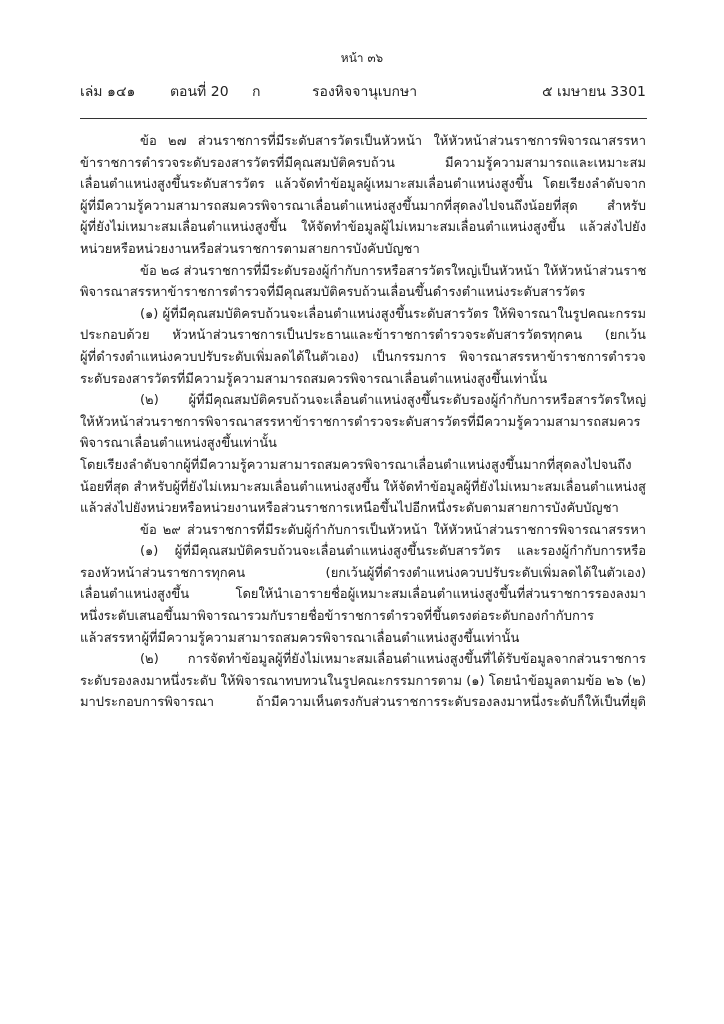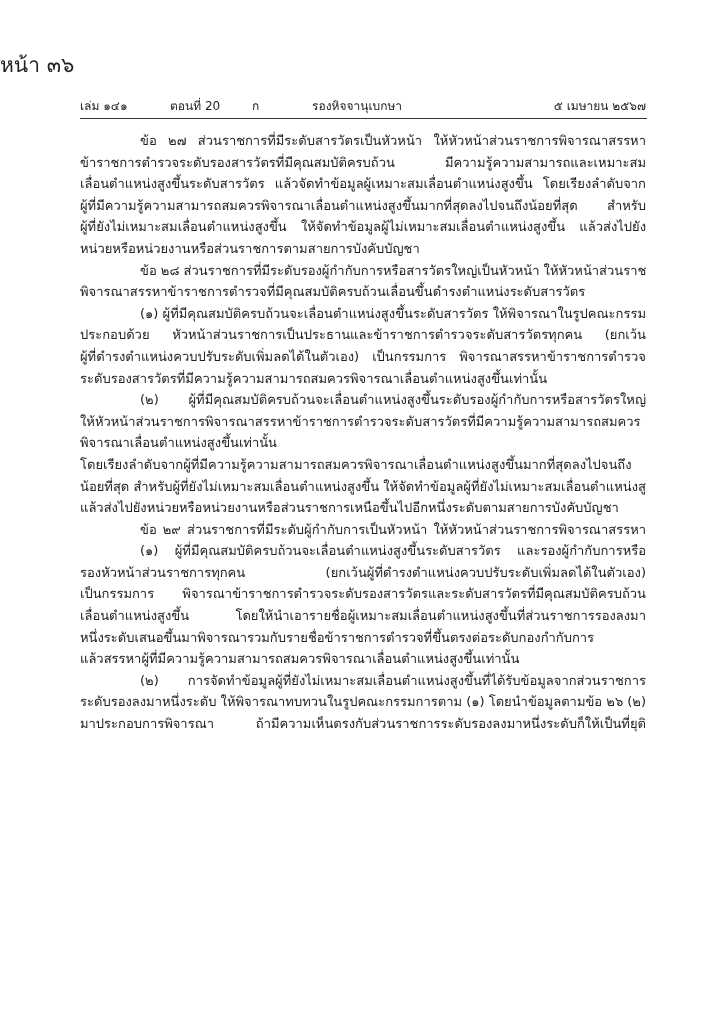--- a/index.html
+++ b/index.html
@@ -1,41 +1,41 @@
 <!DOCTYPE html>
 <html><head>
 <meta charset="utf-8">
 <style>
   html, body { margin: 0; padding: 0; background: #ffffff; }
   body { width: 724px; height: 1024px; position: relative; overflow: hidden;
          font-family: "DejaVu Sans", sans-serif; color: #222; }
-  .page-num { position: absolute; top: 48px; left: 0; width: 724px; text-align: left;
-              font-size: 21px; }
-  .header { position: absolute; top: 96px; left: 80px; width: 566px; height: 20px;
-            font-size: 12px; }
+  .page-num { position: absolute; top: 48px; left: 0; width: 724px; text-align: center;
+              font-size: 12px; }
+  .header { position: absolute; top: 80px; left: 80px; width: 566px; height: 20px;
+            font-size: 14px; }
   .header span { position: absolute; top: 0; white-space: nowrap; }
   .rule { position: absolute; top: 118px; left: 80px; width: 567px; height: 0;
           border-top: 1.5px solid #333; }
   .body { position: absolute; top: 130px; left: 80px; width: 566px; }
   .line { height: 21.6px; line-height: 21.6px; font-size: 13px; white-space: nowrap;
           text-align: justify; text-align-last: justify; overflow: hidden; }
   .line.last { text-align-last: left; }
   .line.ind { padding-left: 60px; }
 </style>
 </head>
 <body>
 
 <div class="page-num">หน้า   ๓๖</div>
 
 <div class="header">
   <span style="left:0">เล่ม   ๑๔๑</span>
   <span style="left:90px">ตอนที่   20</span>
   <span style="left:172px">ก</span>
   <span style="left:232px">รองหิจจานุเบกษา</span>
-  <span style="right:0">๕   เมษายน   ๒๕๖๗</span>
+  <span style="right:0">๕   เมษายน   3301</span>
 </div>
 <div class="rule"></div>
 
 <div class="body" id="body">
     <div class="line ind">ข้อ ๒๗  ส่วนราชการที่มีระดับสารวัตรเป็นหัวหน้า  ให้หัวหน้าส่วนราชการพิจารณาสรรหา</div>
     <div class="line">ข้าราชการตำรวจระดับรองสารวัตรที่มีคุณสมบัติครบถ้วน  มีความรู้ความสามารถและเหมาะสม</div>
     <div class="line">เลื่อนตำแหน่งสูงขึ้นระดับสารวัตร  แล้วจัดทำข้อมูลผู้เหมาะสมเลื่อนตำแหน่งสูงขึ้น  โดยเรียงลำดับจาก</div>
     <div class="line">ผู้ที่มีความรู้ความสามารถสมควรพิจารณาเลื่อนตำแหน่งสูงขึ้นมากที่สุดลงไปจนถึงน้อยที่สุด  สำหรับ</div>
     <div class="line">ผู้ที่ยังไม่เหมาะสมเลื่อนตำแหน่งสูงขึ้น  ให้จัดทำข้อมูลผู้ไม่เหมาะสมเลื่อนตำแหน่งสูงขึ้น  แล้วส่งไปยัง</div>
     <div class="line last">หน่วยหรือหน่วยงานหรือส่วนราชการตามสายการบังคับบัญชา</div>
@@ -47,20 +47,19 @@
     <div class="line last">ระดับรองสารวัตรที่มีความรู้ความสามารถสมควรพิจารณาเลื่อนตำแหน่งสูงขึ้นเท่านั้น</div>
     <div class="line ind">(๒)  ผู้ที่มีคุณสมบัติครบถ้วนจะเลื่อนตำแหน่งสูงขึ้นระดับรองผู้กำกับการหรือสารวัตรใหญ่</div>
     <div class="line">ให้หัวหน้าส่วนราชการพิจารณาสรรหาข้าราชการตำรวจระดับสารวัตรที่มีความรู้ความสามารถสมควร</div>
     <div class="line last">พิจารณาเลื่อนตำแหน่งสูงขึ้นเท่านั้น</div>
     <div class="line">โดยเรียงลำดับจากผู้ที่มีความรู้ความสามารถสมควรพิจารณาเลื่อนตำแหน่งสูงขึ้นมากที่สุดลงไปจนถึง</div>
     <div class="line">น้อยที่สุด  สำหรับผู้ที่ยังไม่เหมาะสมเลื่อนตำแหน่งสูงขึ้น  ให้จัดทำข้อมูลผู้ที่ยังไม่เหมาะสมเลื่อนตำแหน่งสูงขึ้น</div>
     <div class="line last">แล้วส่งไปยังหน่วยหรือหน่วยงานหรือส่วนราชการเหนือขึ้นไปอีกหนึ่งระดับตามสายการบังคับบัญชา</div>
     <div class="line ind">ข้อ ๒๙  ส่วนราชการที่มีระดับผู้กำกับการเป็นหัวหน้า  ให้หัวหน้าส่วนราชการพิจารณาสรรหา</div>
     <div class="line ind">(๑)  ผู้ที่มีคุณสมบัติครบถ้วนจะเลื่อนตำแหน่งสูงขึ้นระดับสารวัตร  และรองผู้กำกับการหรือ</div>
     <div class="line">รองหัวหน้าส่วนราชการทุกคน  (ยกเว้นผู้ที่ดำรงตำแหน่งควบปรับระดับเพิ่มลดได้ในตัวเอง)</div>
-    <div class="line">เป็นกรรมการ  พิจารณาข้าราชการตำรวจระดับรองสารวัตรและระดับสารวัตรที่มีคุณสมบัติครบถ้วน</div>
     <div class="line">เลื่อนตำแหน่งสูงขึ้น  โดยให้นำเอารายชื่อผู้เหมาะสมเลื่อนตำแหน่งสูงขึ้นที่ส่วนราชการรองลงมา</div>
     <div class="line">หนึ่งระดับเสนอขึ้นมาพิจารณารวมกับรายชื่อข้าราชการตำรวจที่ขึ้นตรงต่อระดับกองกำกับการ</div>
     <div class="line last">แล้วสรรหาผู้ที่มีความรู้ความสามารถสมควรพิจารณาเลื่อนตำแหน่งสูงขึ้นเท่านั้น</div>
     <div class="line ind">(๒)  การจัดทำข้อมูลผู้ที่ยังไม่เหมาะสมเลื่อนตำแหน่งสูงขึ้นที่ได้รับข้อมูลจากส่วนราชการ</div>
     <div class="line">ระดับรองลงมาหนึ่งระดับ  ให้พิจารณาทบทวนในรูปคณะกรรมการตาม  (๑)  โดยนำข้อมูลตามข้อ  ๒๖  (๒)</div>
     <div class="line">มาประกอบการพิจารณา  ถ้ามีความเห็นตรงกับส่วนราชการระดับรองลงมาหนึ่งระดับก็ให้เป็นที่ยุติ</div>
   </div>
 
 </body></html>

